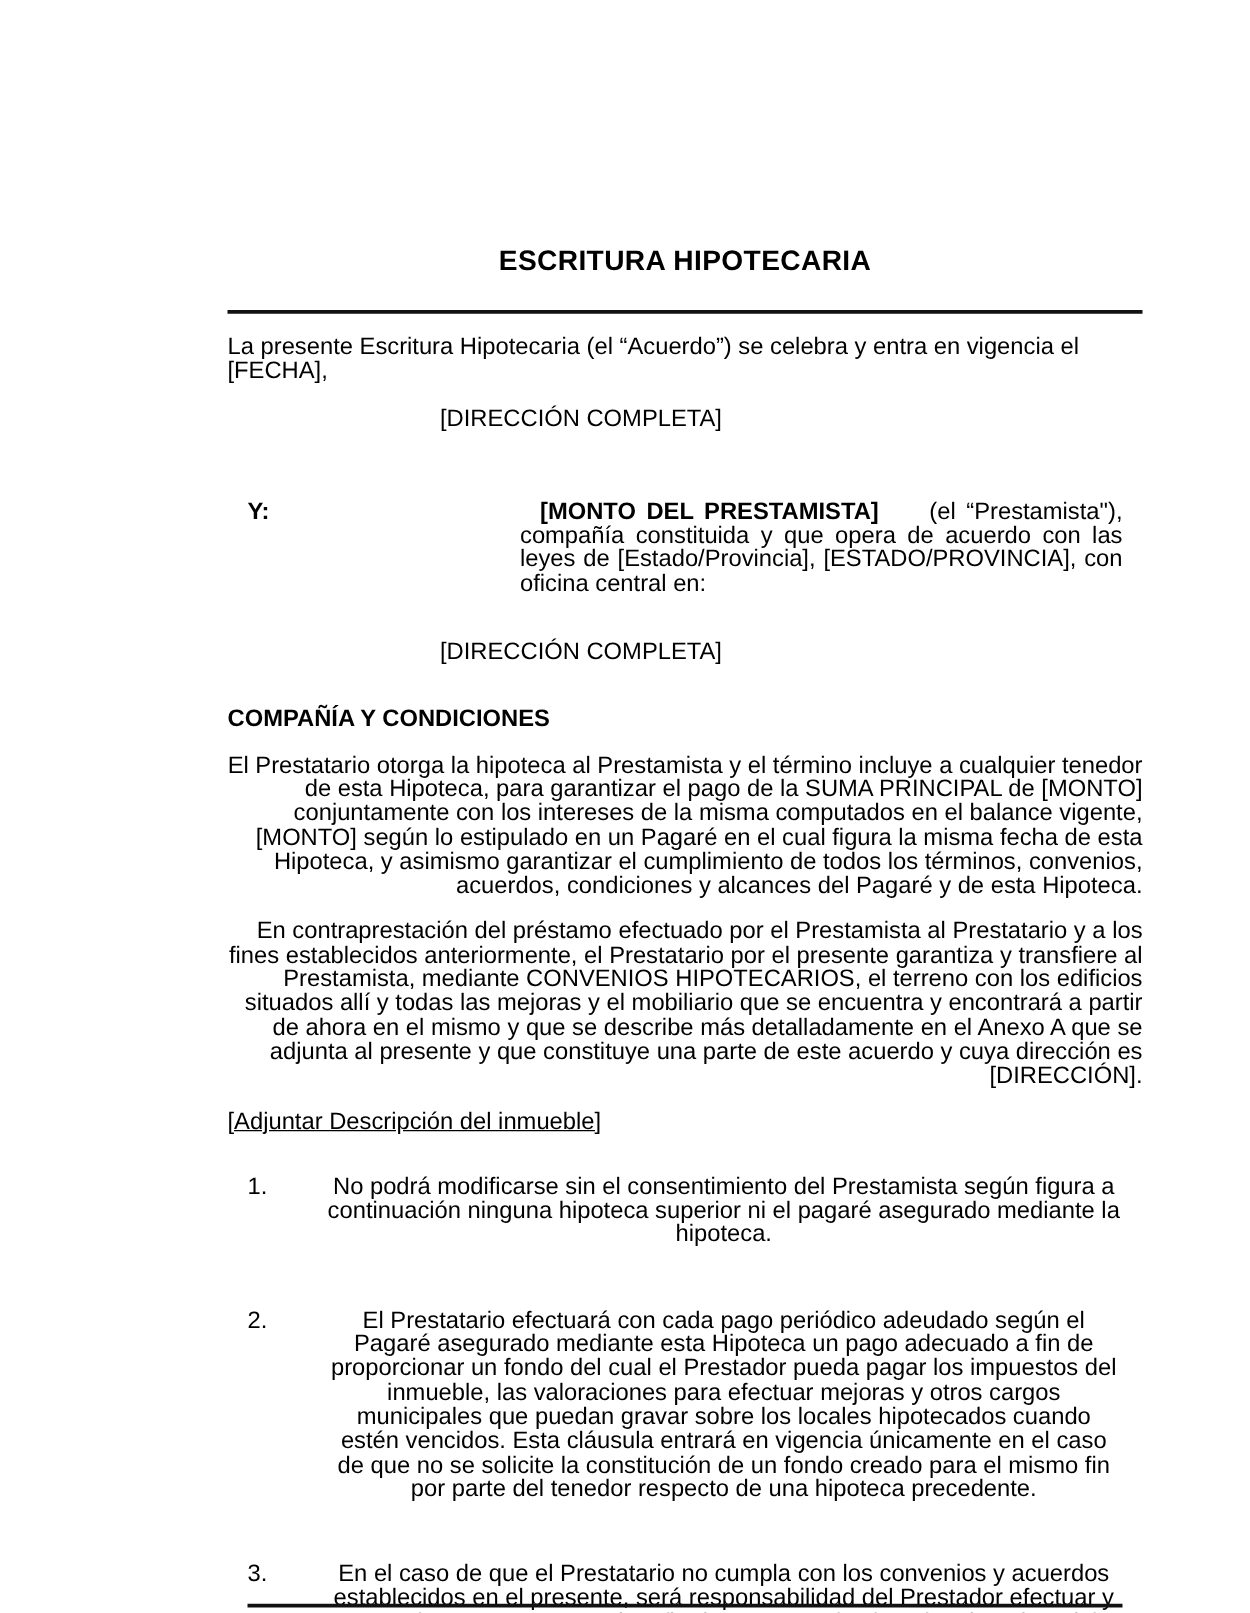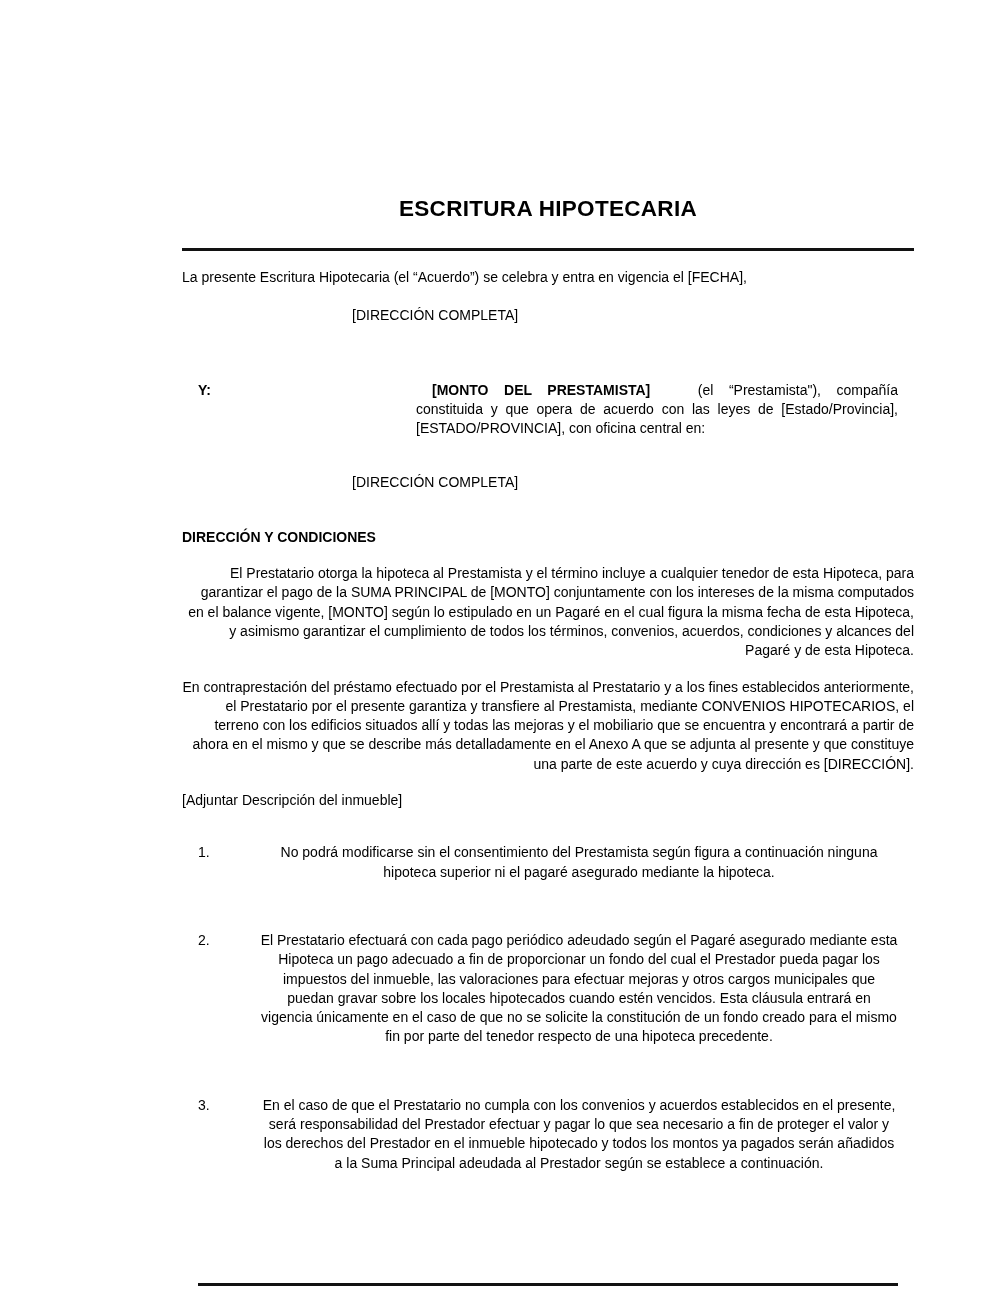--- a/index.html
+++ b/index.html
@@ -23,21 +23,21 @@
     font-weight: bold;
     line-height: 27px;
     letter-spacing: 0.3px;
   }
   .title-rule {
     height: 3px;
     background: #121212;
     margin-top: 26px;
   }
   .body-text {
-    font-size: 14px;
+    font-size: 19px;
     line-height: 19.3px;
   }
   .intro-par { margin-top: 17px; }
   .party-block {
     display: flex;
     margin-top: 39px;
   }
   .party-label {
     width: 186px;
     flex: none;
@@ -50,21 +50,21 @@
   .party-name { font-weight: bold; }
   .party-address {
     margin-left: 186px;
     margin-top: 19px;
   }
   .section-heading {
     font-weight: bold;
     margin-top: 35px;
   }
   .para { margin-top: 17px; text-align: right; }
-  .attachment-note { margin-top: 17px; }
+  .attachment-note { margin-top: 17px; text-decoration: underline; }
   .terms-heading { margin-top: 36px; }
   .term-item {
     display: flex;
     margin-top: 17px;
   }
   .term-num {
     width: 30px;
     flex: none;
   }
   .term-text { flex: 1; text-align: center; }
@@ -98,21 +98,21 @@
   <div class="body-text intro-par">La presente Escritura Hipotecaria (el “Acuerdo”) se celebra y entra en vigencia el [FECHA],</div>
 
   <div class="body-text party-address">[DIRECCIÓN COMPLETA]</div>
 
   <div class="party-block body-text">
     <div class="party-label">Y:</div>
     <div class="party-body"><span class="party-name">[MONTO DEL PRESTAMISTA]</span><span> (el “Prestamista"), compañía constituida y que opera de acuerdo con las leyes de [Estado/Provincia], [ESTADO/PROVINCIA], con oficina central en:</span></div>
   </div>
   <div class="body-text party-address">[DIRECCIÓN COMPLETA]</div>
 
-  <div class="body-text section-heading">DIRECCIÓN Y CONDICIONES</div>
+  <div class="body-text section-heading">COMPAÑÍA Y CONDICIONES</div>
 
   <div class="body-text para">El Prestatario otorga la hipoteca al Prestamista y el término incluye a cualquier tenedor de esta Hipoteca, para garantizar el pago de la SUMA PRINCIPAL de [MONTO] conjuntamente con los intereses de la misma computados en el balance vigente, [MONTO] según lo estipulado en un Pagaré en el cual figura la misma fecha de esta Hipoteca, y asimismo garantizar el cumplimiento de todos los términos, convenios, acuerdos, condiciones y alcances del Pagaré y de esta Hipoteca.</div>
 
   <div class="body-text para">En contraprestación del préstamo efectuado por el Prestamista al Prestatario y a los fines establecidos anteriormente, el Prestatario por el presente garantiza y transfiere al Prestamista, mediante CONVENIOS HIPOTECARIOS, el terreno con los edificios situados allí y todas las mejoras y el mobiliario que se encuentra y encontrará a partir de ahora en el mismo y que se describe más detalladamente en el Anexo A que se adjunta al presente y que constituye una parte de este acuerdo y cuya dirección es [DIRECCIÓN].</div>
 
   <div class="body-text attachment-note">[Adjuntar Descripción del inmueble]</div>
 
 
   <div class="term-item body-text">
     <div class="term-num">1.</div>

